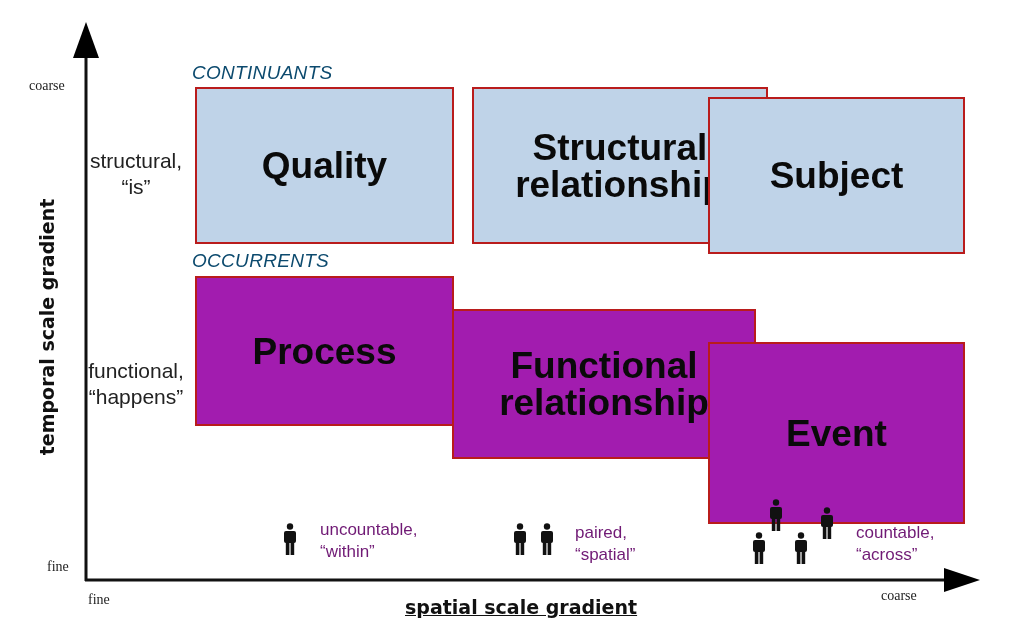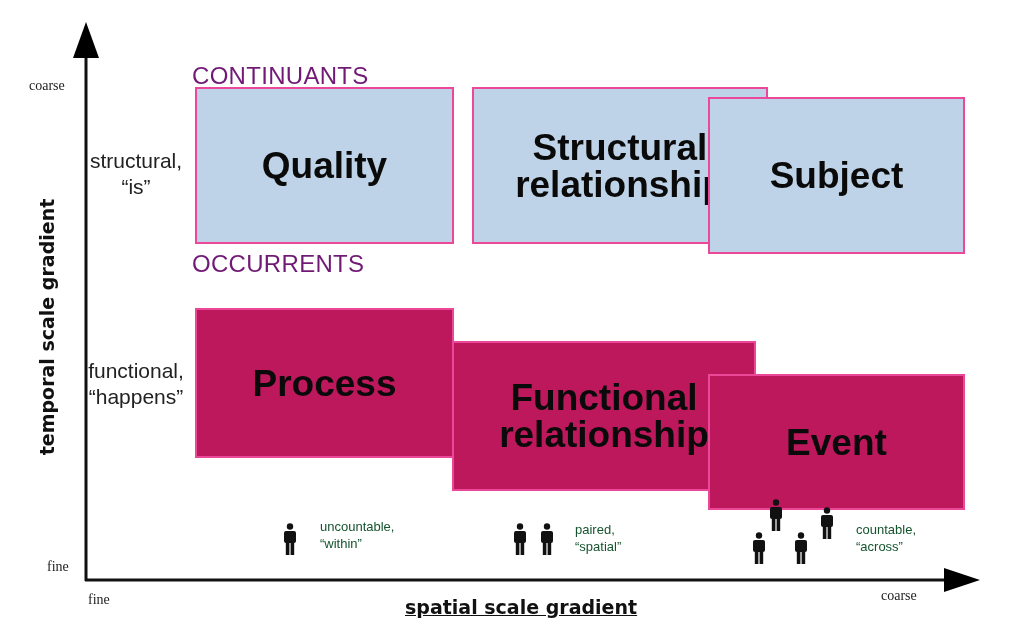--- a/index.html
+++ b/index.html
@@ -1,27 +1,27 @@
 <!DOCTYPE html>
 <html><head>
 <meta charset="utf-8">
 <style>
   html, body { margin: 0; padding: 0; background: #ffffff; }
   body { width: 1024px; height: 630px; position: relative; overflow: hidden;
          font-family: "Liberation Sans", sans-serif; color: #111; }
   .abs { position: absolute; }
-  .box { position: absolute; box-sizing: border-box; border: 2px solid #ec4899;
+  .box { position: absolute; box-sizing: border-box; border: 2px solid #b91c1c;
          display: flex; align-items: center; justify-content: center; text-align: center;
          font-weight: bold; font-size: 37px; line-height: 1.0; color: #0a0a0a; }
   .cont { background: #bfd3e8; }
-  .occ  { background: #be185d; margin-top: 32px; }
-  .group-label { font-size: 24px; letter-spacing: 0.3px; color: #701a75; }
+  .occ  { background: #a21caf; }
+  .group-label { font-size: 19px; letter-spacing: 0.3px; color: #0c4a6e; font-style: italic; }
   .side-label { font-size: 21px; text-align: center; line-height: 1.25; color: #222; }
   .tick-label { font-size: 14px; color: #222; font-family: Liberation Serif, serif; }
-  .legend-text { font-size: 13px; line-height: 1.3; color: #14532d; }
+  .legend-text { font-size: 17px; line-height: 1.3; color: #701a75; }
   .axis-title { font-family: "DejaVu Sans", sans-serif; font-weight: bold; font-size: 19px; color: #111; }
   svg { position: absolute; left: 0; top: 0; }
   .person { position: absolute; width: 14px; height: 32px; }
 </style>
 </head>
 <body>
 
 <svg width="1024" height="630">
   <line x1="86" y1="58" x2="86" y2="581" stroke="#111" stroke-width="3"></line>
   <polygon points="86,22 73,58 99,58" fill="#000"></polygon>
@@ -46,21 +46,21 @@
 <div class="abs group-label" style="left:192px; top:250px;">OCCURRENTS</div>
 
 <div class="box cont" style="left:195px; top:87px; width:259px; height:157px; white-space:pre-line;">Quality</div>
 <div class="box cont" style="left:472px; top:87px; width:296px; height:157px; white-space:pre-line;">Structural
 relationship</div>
 <div class="box cont" style="left:708px; top:97px; width:257px; height:157px; white-space:pre-line;">Subject</div>
 
 <div class="box occ" style="left:195px; top:276px; width:259px; height:150px; white-space:pre-line;">Process</div>
 <div class="box occ" style="left:452px; top:309px; width:304px; height:150px; white-space:pre-line;">Functional
 relationship</div>
-<div class="box occ" style="left:708px; top:342px; width:257px; height:136px; white-space:pre-line;">Event</div>
+<div class="box occ" style="left:708px; top:342px; width:257px; height:182px; white-space:pre-line;">Event</div>
 
 <div id="persons">
     <div class="person" style="left: 283px; top: 523px;">
       <svg width="14" height="32" viewBox="0 0 14 32">
         <circle cx="7" cy="3.5" r="3.2" fill="#111"></circle>
         <rect x="1" y="8" width="12" height="12" rx="2" fill="#111"></rect>
         <rect x="2.8" y="18" width="3.6" height="14" fill="#111"></rect>
         <rect x="7.6" y="18" width="3.6" height="14" fill="#111"></rect>
       </svg>
     </div>

